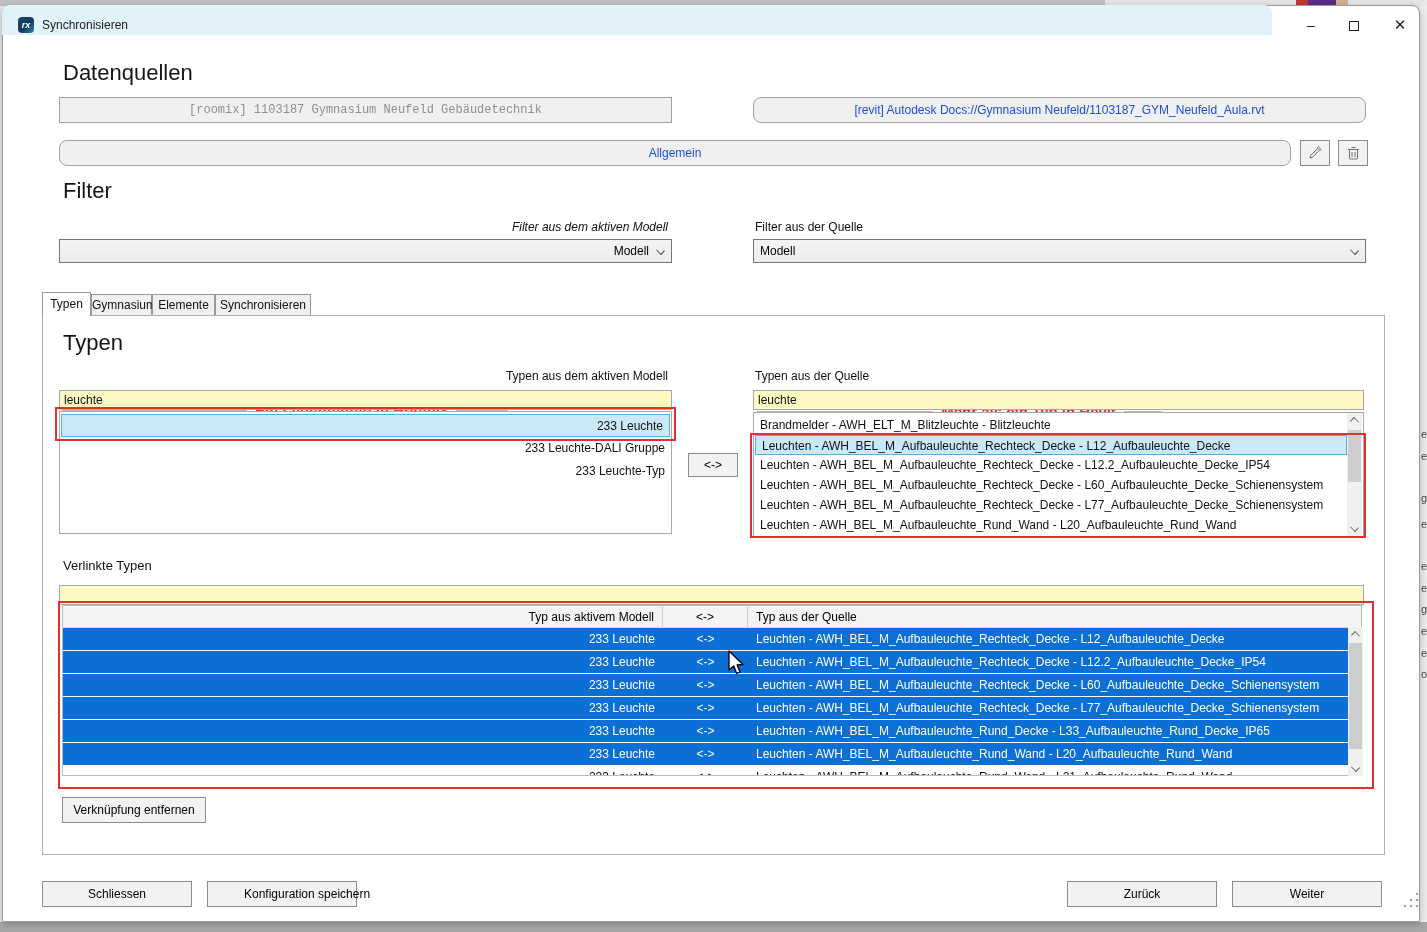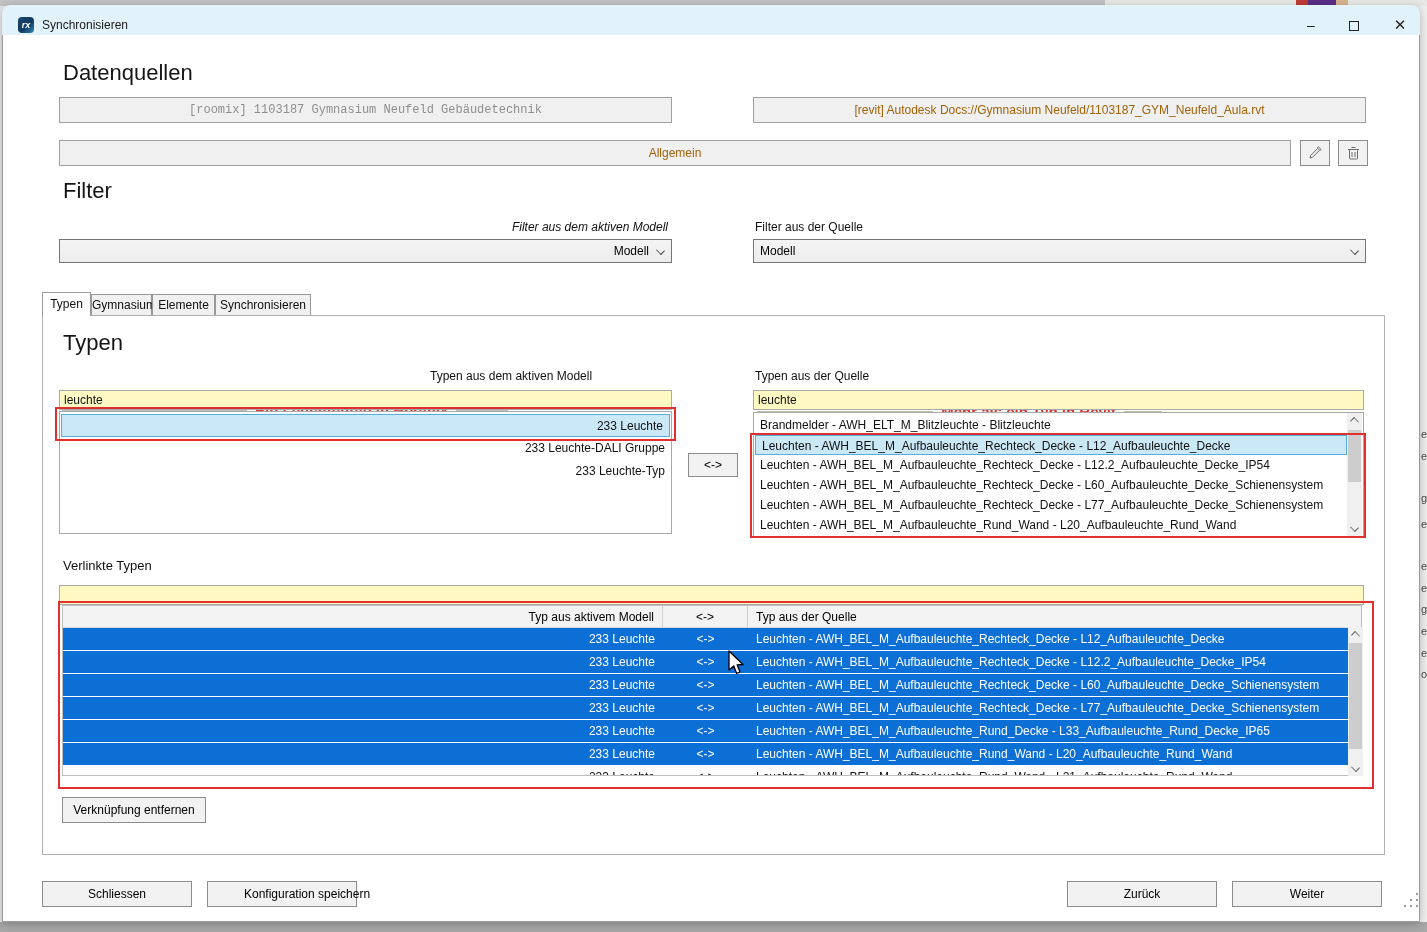--- a/index.html
+++ b/index.html
@@ -14,40 +14,40 @@
   .frag.red { left:1296px; width:12px; background:#c23a33; }
   .frag.purple { left:1308px; width:28px; background:#5b2f86; }
   .frag.tan { left:1336px; width:12px; background:#d8b48e; }
   .right-sliver { position:absolute; right:0; top:6px; width:7px; height:916px; background:#efefed; overflow:hidden; }
   .sliver-letter { position:absolute; left:1421px; width:8px; font-size:11px; color:#4a4a4a; overflow:hidden; }
   .bottom-strip { position:absolute; left:0; top:922px; width:1427px; height:10px; background:#a8a8a8; }
 
   
   .window { position:absolute; left:2px; top:5px; width:1418px; height:917px; background:#fff;
     border:1px solid #9b9b9b; border-radius:8px 8px 0 0; box-shadow:0 2px 8px rgba(0,0,0,.25); }
-  .titlebar { position:absolute; left:2px; top:5px; width:1418px; height:30px; background:#e1f2fa; border-radius:8px 8px 0 0; }
+  .titlebar { position:absolute; left:2px; top:5px; width:1270px; height:30px; background:#e1f2fa; border-radius:8px 8px 0 0; }
   .app-logo { position:absolute; left:16px; top:12px; width:16px; height:16px; border-radius:4px;
     background:linear-gradient(135deg,#19486e 0%,#123a5e 55%,#2f86b8 100%);
     color:#fff; font-style:italic; font-weight:bold; font-size:9px; text-align:center; line-height:16px; }
   .win-title { position:absolute; left:40px; top:13px; font-size:12px; color:#1a1a1a; }
   .winbtn { position:absolute; top:5px; width:44px; height:30px; background:none; border:none;
     font-size:14px; color:#222; text-align:center; line-height:30px; cursor:default; }
   .winbtn.min { left:1287px; }
   .winbtn.max { left:1330px; }
   .winbtn.cls { left:1376px; font-size:15px; }
   .max-glyph { display:inline-block; width:10px; height:10px; border:1.2px solid #222; vertical-align:middle; }
 
   
   .h1 { position:absolute; font-size:22px; color:#151515; white-space:nowrap; }
   .lbl { position:absolute; font-size:12px; color:#111; white-space:nowrap; }
 
   .field { position:absolute; height:26px; background:#f0f0f0; border:1px solid #a0a0a0;
     font-size:12px; text-align:center; line-height:24px; white-space:nowrap; overflow:hidden; }
   .field.gray { color:#8f8f8f; }
-  .field.dark { color:#a16207; }
+  .field.dark { color:#1d4ed8;border-radius:8px; }
 
   .iconbtn { position:absolute; width:30px; height:26px; background:#f2f2f2; border:1px solid #8c8c8c;
     display:flex; align-items:center; justify-content:center; }
 
   .dropdown { position:absolute; height:24px; background:linear-gradient(#f4f4f4,#ececec);
     border:1px solid #767676; font-size:12px; color:#000; line-height:22px; }
   .dropdown .val-right { position:absolute; right:22px; top:0; }
   .dropdown .val-left { position:absolute; left:6px; top:0; }
   .chev { position:absolute; right:7px; top:7px; width:7px; height:7px;
     border-right:1.4px solid #444; border-bottom:1.4px solid #444; transform:rotate(45deg) scale(1,.8); }
@@ -172,21 +172,21 @@
   <div class="tab" style="left:152px; top:294px; width:63px; height:21px; line-height:21px;">Elemente</div>
   <div class="tab" style="left:215px; top:294px; width:96px; height:21px; line-height:21px;">Synchronisieren</div>
 
   <div class="h1" style="left:63px; top:330px;">Typen</div>
 
   <div class="ann" style="left:62px; top:372px; width:446px;">
     <span class="ln" style="width:185px;"></span>
     <span class="txt">Ein Leuchtentyp in Roomix</span>
     <span class="ln" style="flex:1;"></span>
   </div>
-  <div class="lbl" style="left:430px; top:369px; width:238px; ">Typen aus dem aktiven Modell</div>
+  <div class="lbl" style="left:430px; top:369px; width:238px; text-align:right;">Typen aus dem aktiven Modell</div>
   <input class="search" style="left: 59px; top: 390px; width: 613px;" value="leuchte">
 
   <div class="listbox" style="left:59px; top:411px; width:613px; height:123px; padding-top:2px;">
     <div class="li right sel">233 Leuchte</div>
     <div class="li right">233 Leuchte-DALI Gruppe</div>
     <div class="li right">233 Leuchte-Typ</div>
   </div>
   <div class="redbox" style="left:55px; top:407px; width:621px; height:34px;"></div>
 
   <button class="pushbtn" style="left:688px; top:453px; width:50px; height:24px;">&lt;-&gt;</button>

